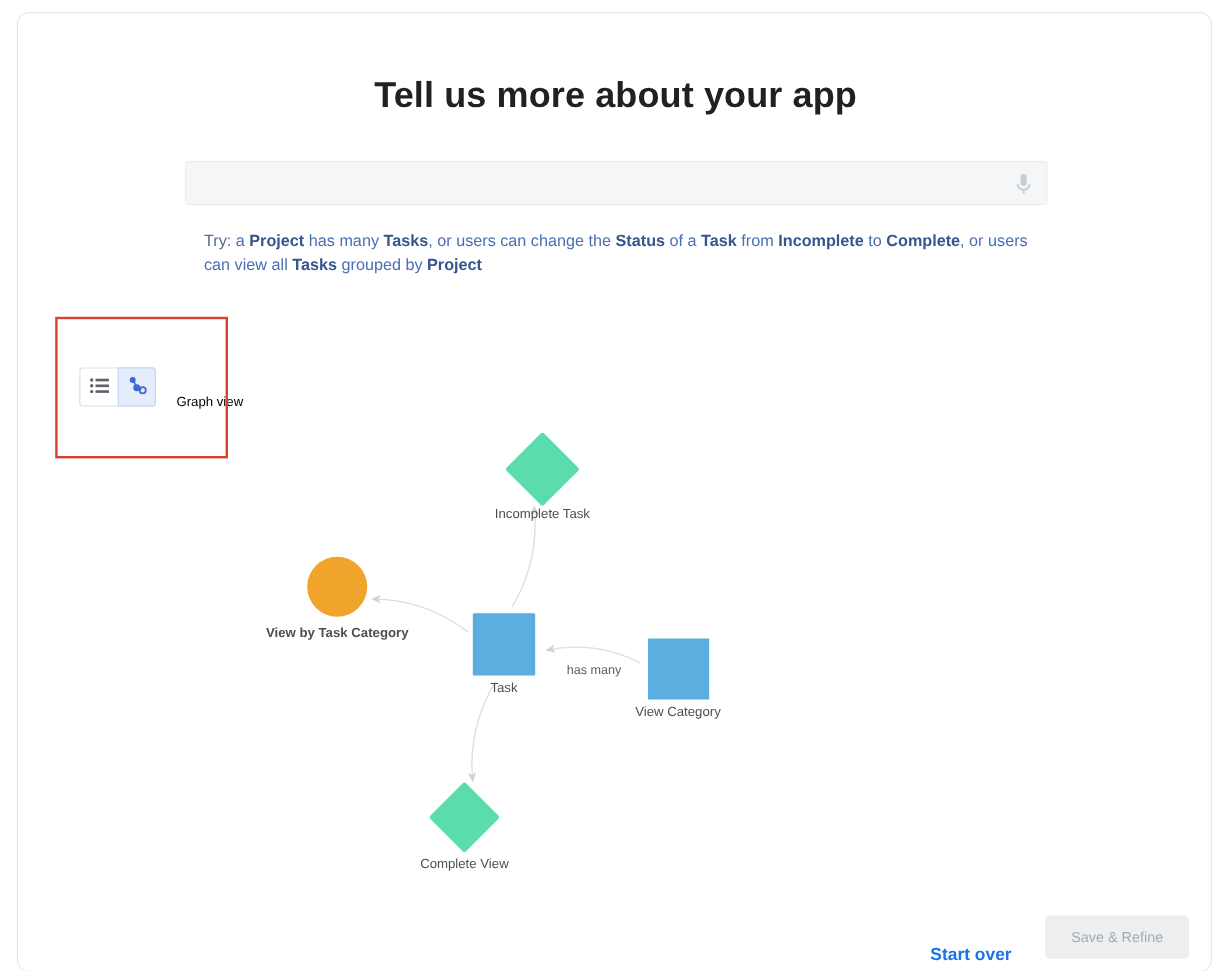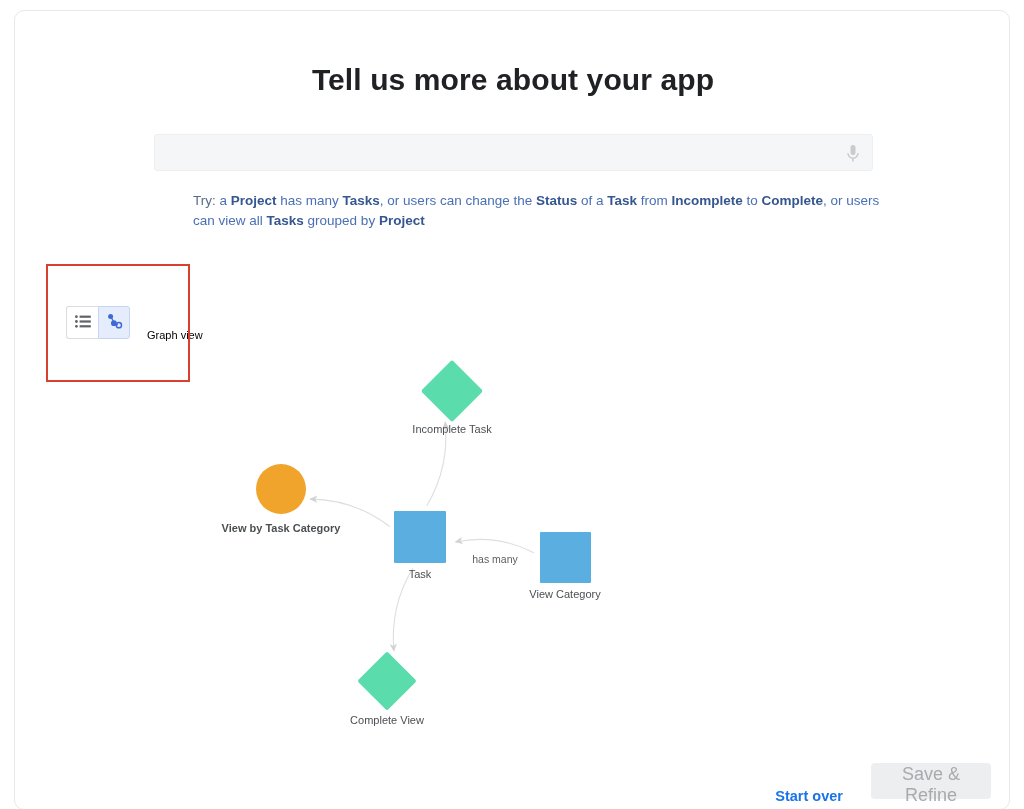--- a/index.html
+++ b/index.html
@@ -90,21 +90,20 @@
 
   
   .hint {
     position: absolute;
     left: 155px;
     top: 180px;
     width: 700px;
     font-size: 13.5px;
     line-height: 20px;
     color: #4a6fb5;
-    margin-left: 23px;
   }
   .hint .try-label { color: #5a6b85; }
   .hint b { font-weight: 700; color: #35568f; }
   .hint .plain { color: #4a6fb5; }
 
   
   .annotation-box {
     position: absolute;
     left: 31px;
     top: 253px;
@@ -206,21 +205,21 @@
   .save-refine {
     position: absolute;
     right: 20px;
     top: 0;
     width: 120px;
     height: 36px;
     background: #eceef0;
     border: none;
     border-radius: 4px;
     color: #a7abaf;
-    font-size: 18px;
+    font-size: 12px;
     font-family: "Liberation Sans", sans-serif;
     cursor: default;
   }
 </style>
 </head>
 <body>
 
 <div id="page">
   <div class="card">
 

